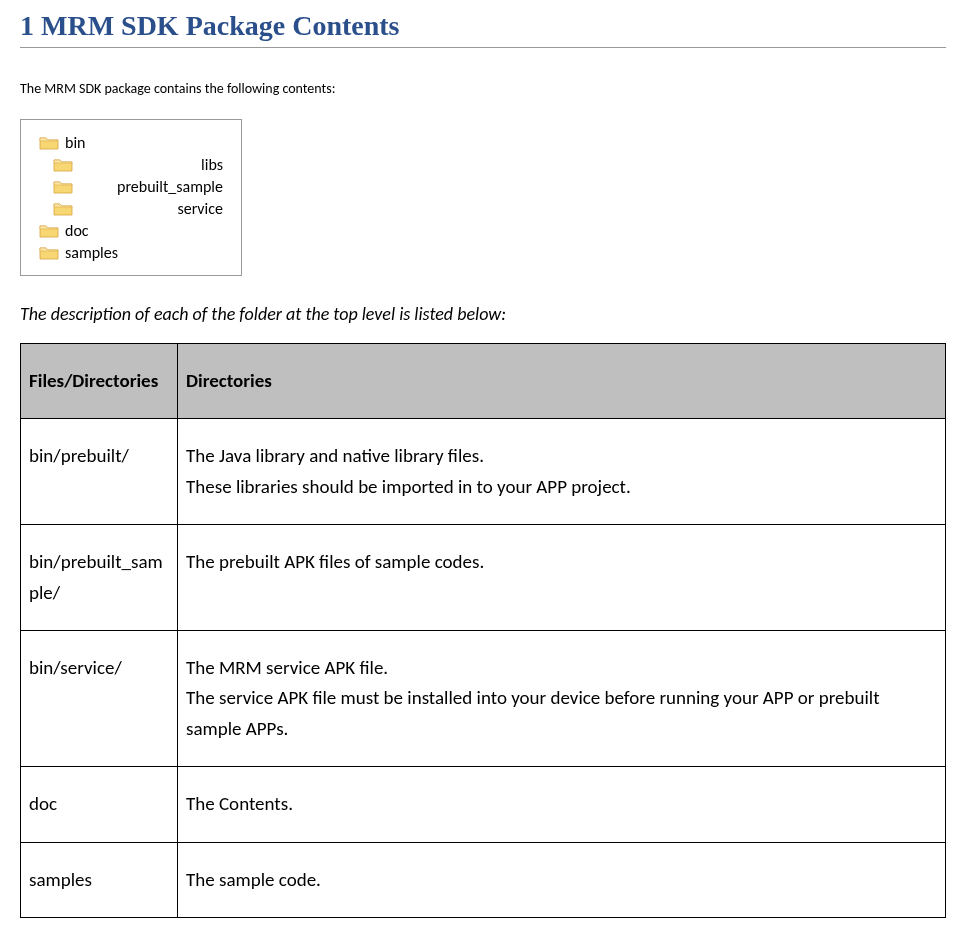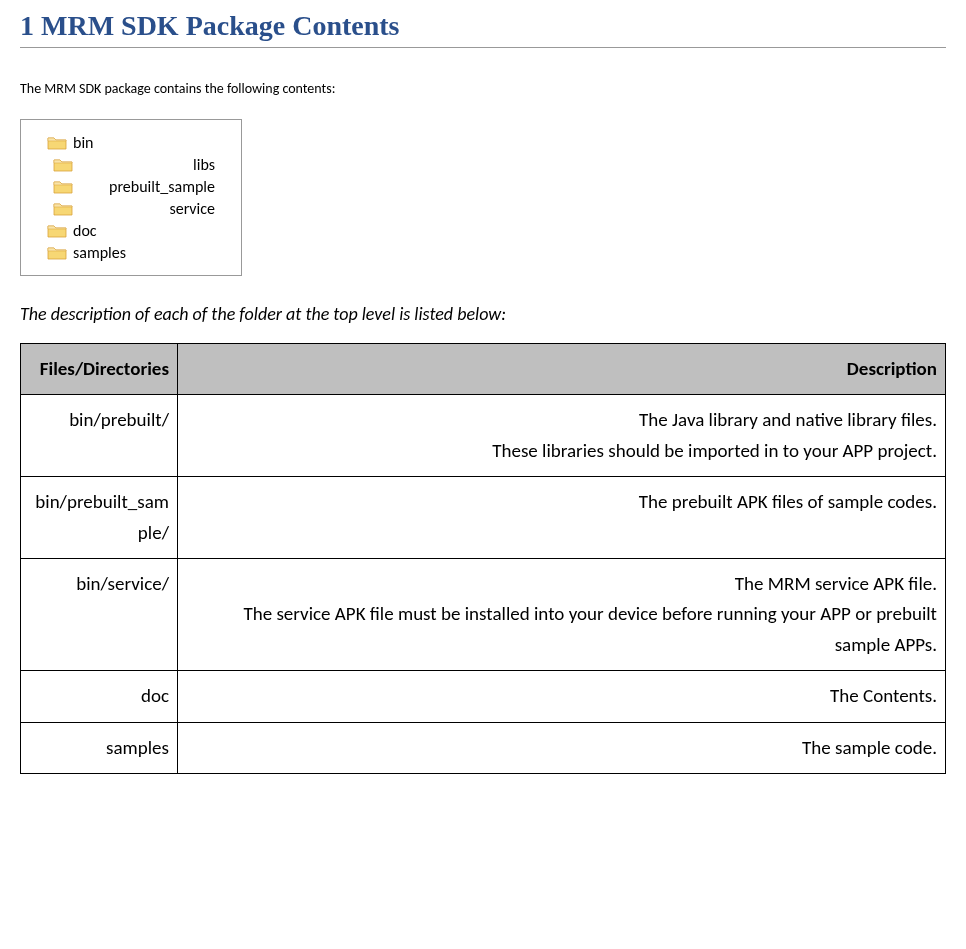--- a/index.html
+++ b/index.html
@@ -29,21 +29,21 @@
     .folder-tree {
       border: 1px solid #999;
       padding: 10px;
       width: 200px;
       margin-bottom: 25px;
       font-size: 16px;
     }
     .folder-item {
       display: flex;
       align-items: center;
-      margin: 3px 16px;
+      margin: 3px 8px;
     }
     .folder-icon {
       width: 20px;
       height: 16px;
       display: inline-block;
       margin-right: 6px;
       position: relative;
     }
     .folder-icon svg {
       width: 100%;
@@ -58,22 +58,22 @@
       margin-bottom: 15px;
       line-height: 1.5;
       font-style: italic;
     }
     table {
       border-collapse: collapse;
       width: 100%;
     }
     th, td {
       border: 1px solid #000;
-      padding: 10px 8px;
-      text-align: right;
+      padding: 22px 8px;
+      text-align: left;
       vertical-align: top;
       font-size: 19px;
       line-height: 1.6;
     }
     th {
       background: #bfbfbf;
       font-weight: bold;
     }
     .col1 {
       width: 140px;
@@ -137,21 +137,21 @@
       </div>
     </div>
 </div>
 
 <p class="desc-text">The description of each of the folder at the top level is listed below:</p>
 
 <table>
   <thead>
     <tr>
       <th class="col1">Files/Directories</th>
-      <th>Description</th>
+      <th>Directories</th>
     </tr>
   </thead>
   <tbody id="table-body">
       <tr>
         <td class="col1">bin/prebuilt/</td>
         <td>The Java library and native library files.<br>These libraries should be imported in to your APP project.</td>
       </tr>
       <tr>
         <td class="col1">bin/prebuilt_sample/</td>
         <td>The prebuilt APK files of sample codes.</td>

